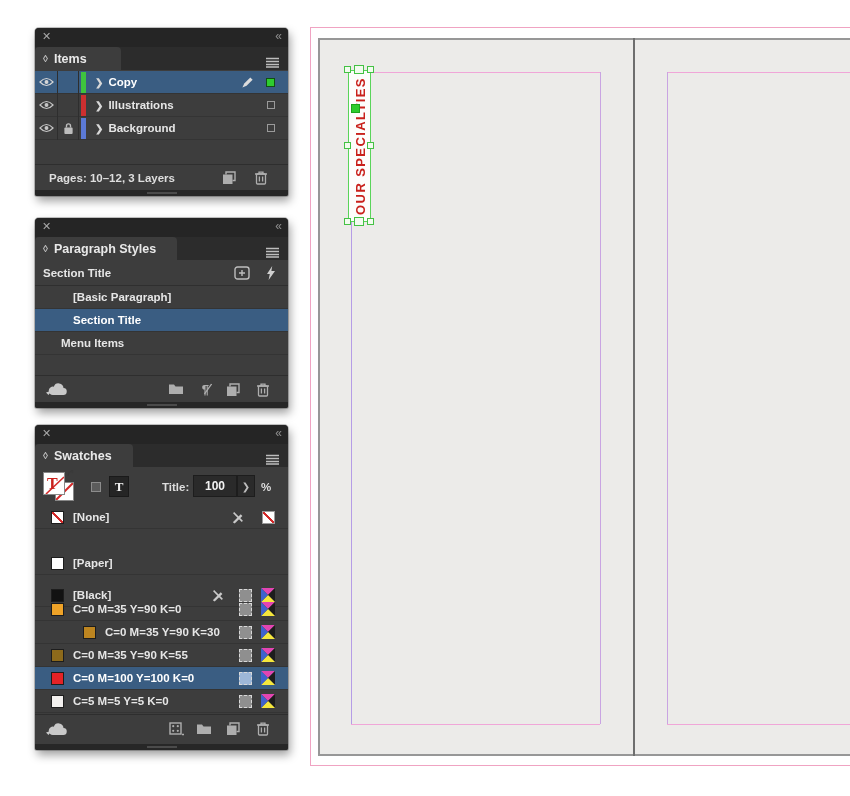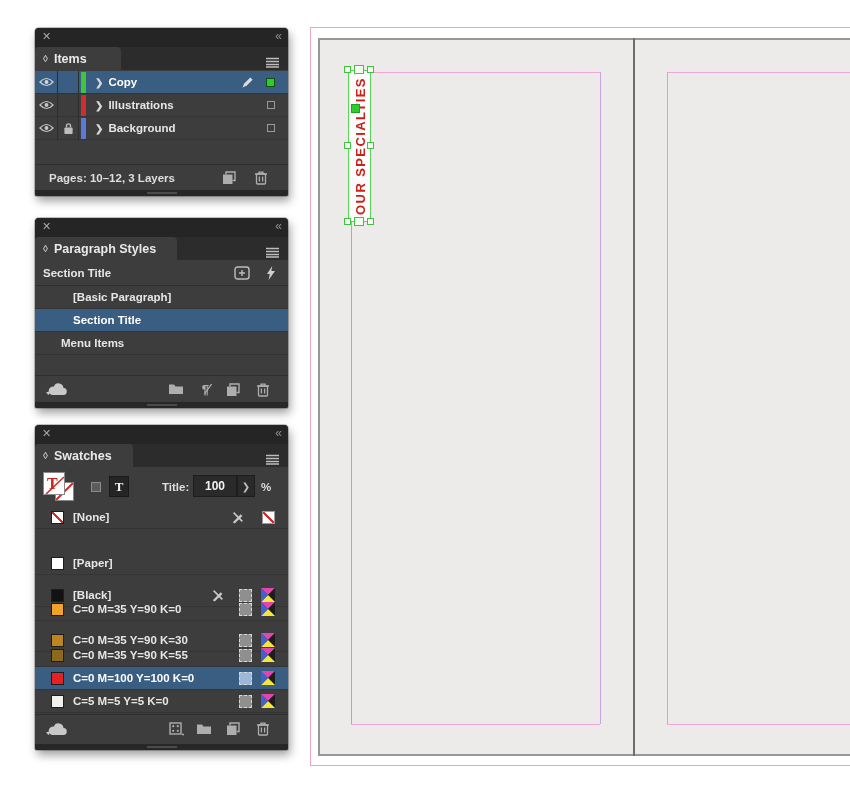--- a/index.html
+++ b/index.html
@@ -338,21 +338,21 @@
     <span class="dotted-sq" style="position:absolute; right:36px;"></span>
     <span class="ibtn" style="position:absolute; right:13px;">
       <svg class="ic" width="14" height="14" viewBox="0 0 12 12">
           <path d="M0 0h12L6 6Z" fill="#e245b2"></path>
           <path d="M12 0v12L6 6Z" fill="#1d1d1d"></path>
           <path d="M0 12h12L6 6Z" fill="#f5e63c"></path>
           <path d="M0 0v12L6 6Z" fill="#3f62cc"></path>
         </svg>
     </span>
   </div>
-  <div class="row" style="top:204px;">
+  <div class="row" style="top:196px;padding-left:32px;">
     <span class="swatch-chip" style="background: rgb(189, 133, 32);"></span>
     <span>C=0 M=35 Y=90 K=30</span>
     <span class="dotted-sq" style="position:absolute; right:36px;"></span>
     <span class="ibtn" style="position:absolute; right:13px;">
       <svg class="ic" width="14" height="14" viewBox="0 0 12 12">
           <path d="M0 0h12L6 6Z" fill="#e245b2"></path>
           <path d="M12 0v12L6 6Z" fill="#1d1d1d"></path>
           <path d="M0 12h12L6 6Z" fill="#f5e63c"></path>
           <path d="M0 0v12L6 6Z" fill="#3f62cc"></path>
         </svg>

